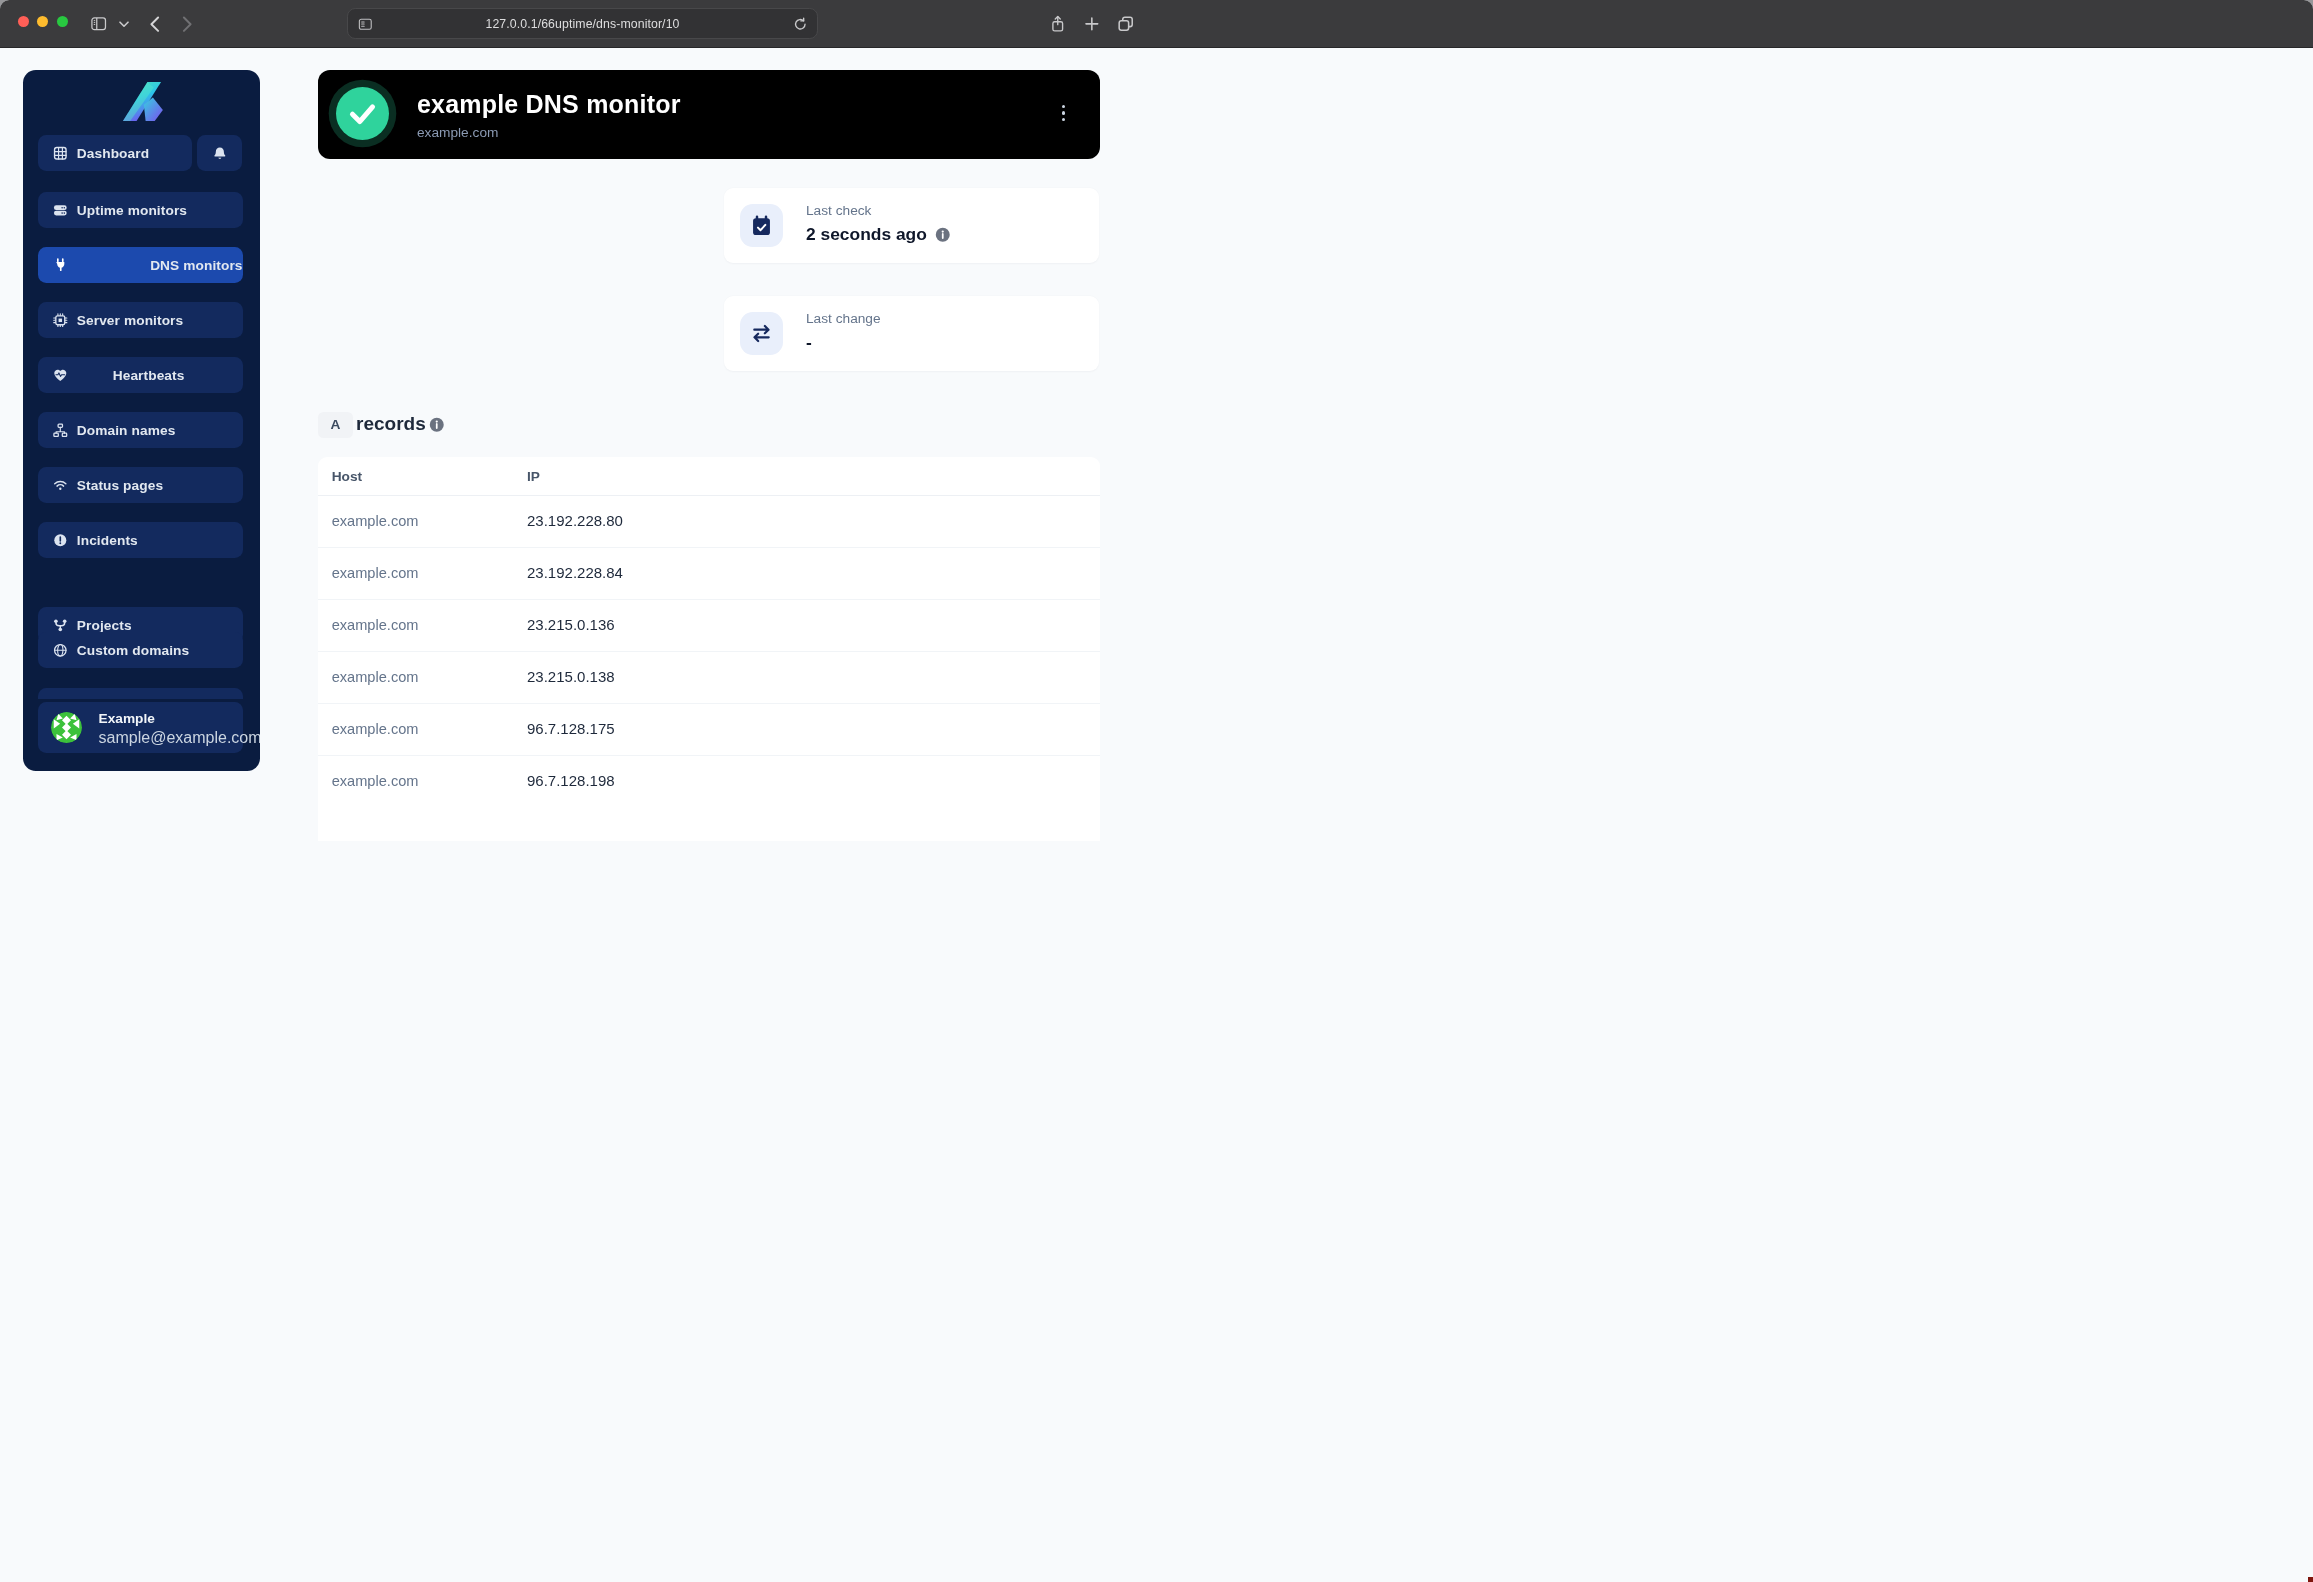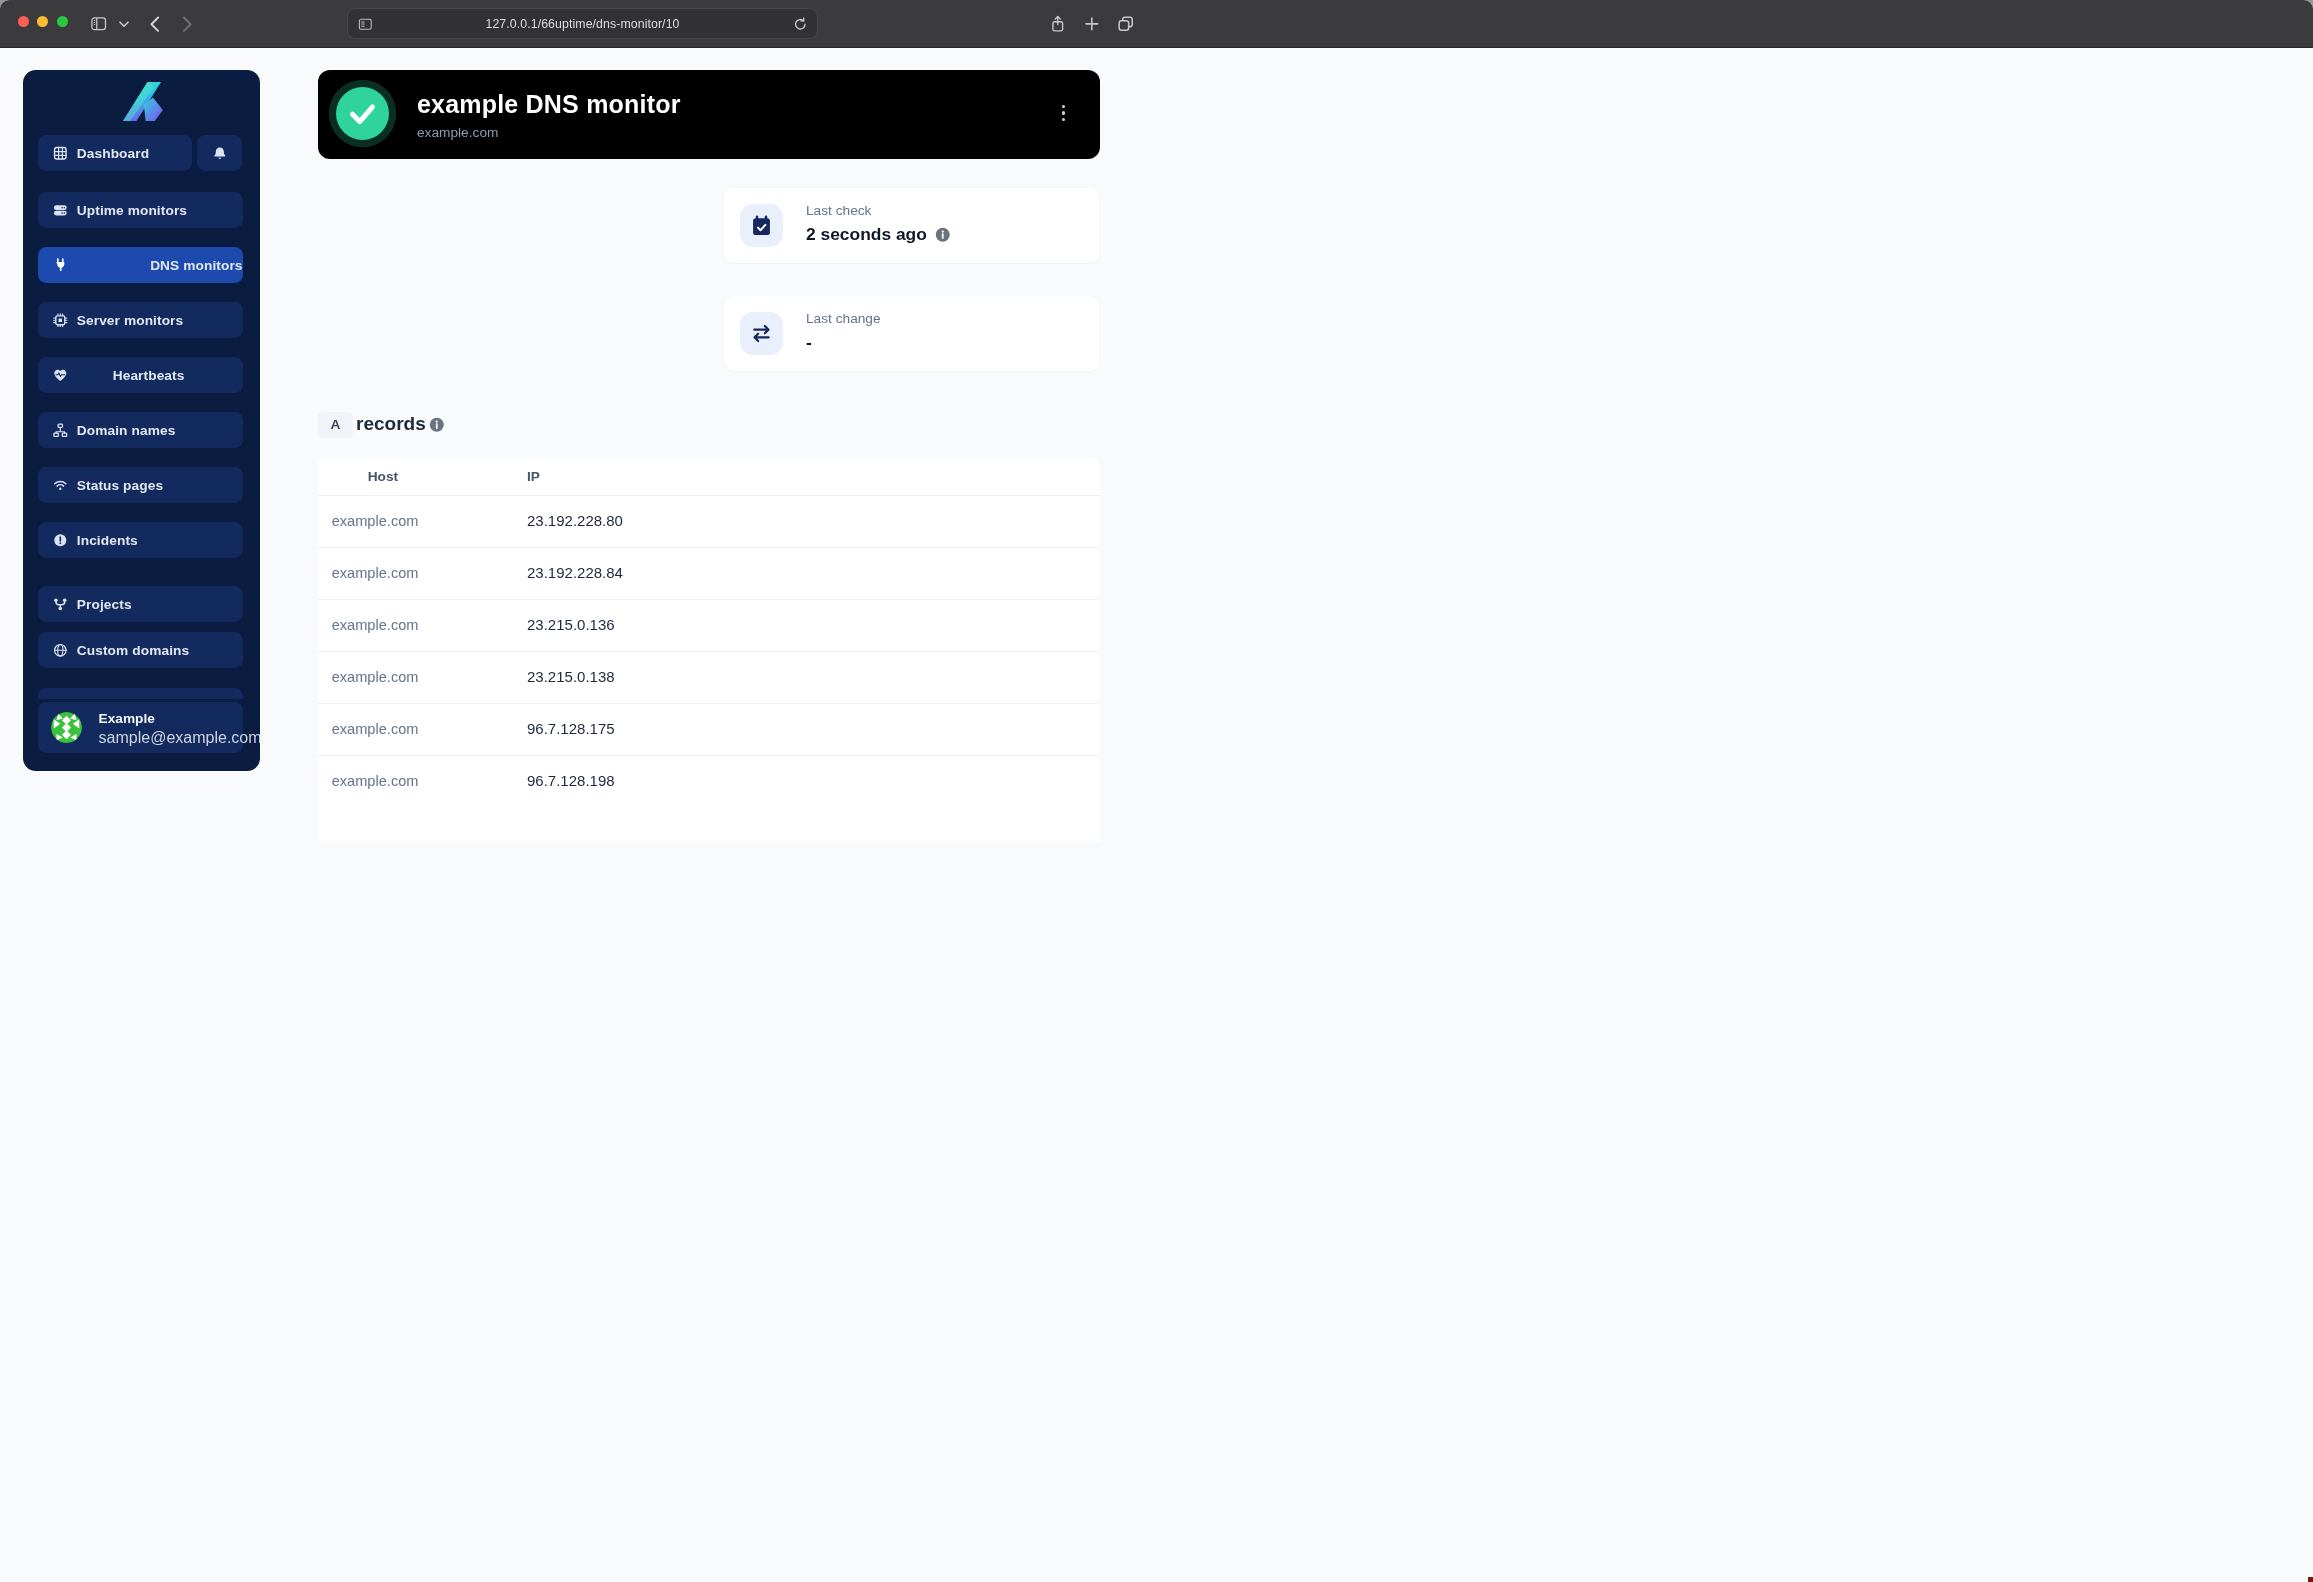--- a/index.html
+++ b/index.html
@@ -59,21 +59,21 @@
   .rec-badge { position:absolute; left:318px; top:364px; width:35px; height:25.6px; background:#f1f3f6; border-radius:5.5px;
                display:flex; align-items:center; justify-content:center; color:#3b4a5f; font-size:13.7px; font-weight:700; }
   .rec-title { position:absolute; left:356px; top:365px; color:#1e293b; font-size:19px; font-weight:700; }
   .rec-info { position:absolute; left:429px; top:369px; }
   .rec-card { position:absolute; left:318px; top:409px; width:782px; height:384px; background:#ffffff; border-radius:9.1px 9.1px 0 0; }
   .thead { height:39px; border-bottom:0.9px solid #edf0f4; position:relative; }
   .th { position:absolute; top:12px; font-size:13.7px; font-weight:700; color:#475569; }
   .trow { height:52px; border-bottom:0.9px solid #f1f4f7; position:relative; }
   .td-host { position:absolute; left:13.7px; top:17.4px; font-size:14.6px; color:#64748b; }
   .td-ip { position:absolute; left:209px; top:16.4px; font-size:15px; font-weight:500; color:#1e293b; }
-  .col-host { left:13.7px;margin-left:36px; } .col-ip { left:209px; }
+  .col-host { left:13.7px; } .col-ip { left:209px; }
 
   .corner-artifact { position:absolute; right:0; bottom:0; width:4.6px; height:4.6px; background:#7e150d; }
 
   .icstroke { stroke:#dbe3f0; fill:none; stroke-linecap:round; stroke-linejoin:round; }
   .icfill { fill:#dbe3f0; }
 </style>
 </head>
 <body>
 
 <div class="window">
@@ -236,21 +236,21 @@
 
       <div class="nav-item" style="top:452px;">
         <svg width="14.6" height="14.6" viewBox="0 0 16 16">
             <circle cx="8" cy="8" r="6.6" class="icfill"></circle>
             <path d="M8 4.4v4.4" stroke="#132a5e" stroke-width="1.8" stroke-linecap="round"></path>
             <circle cx="8" cy="11.2" r="1" fill="#132a5e"></circle>
           </svg>
         <span class="lbl">Incidents</span>
       </div>
 
-      <div class="nav-item" style="top:516px;">
+      <div class="nav-item" style="top:537px;">
         <svg width="14.6" height="14.6" viewBox="0 0 16 16">
             <path d="M3.2 5.2c0 2.3 1.5 3.3 3.5 3.3h2.6c2 0 3.5-1 3.5-3.3M8 8.5v2.6" class="icstroke" stroke-width="1.6"></path>
             <circle cx="3.2" cy="3.6" r="2" class="icfill"></circle>
             <circle cx="12.8" cy="3.6" r="2" class="icfill"></circle>
             <circle cx="8" cy="12.6" r="2" class="icfill"></circle>
           </svg>
         <span class="lbl">Projects</span>
       </div>
 
       <div class="nav-item" style="top:562px;">

